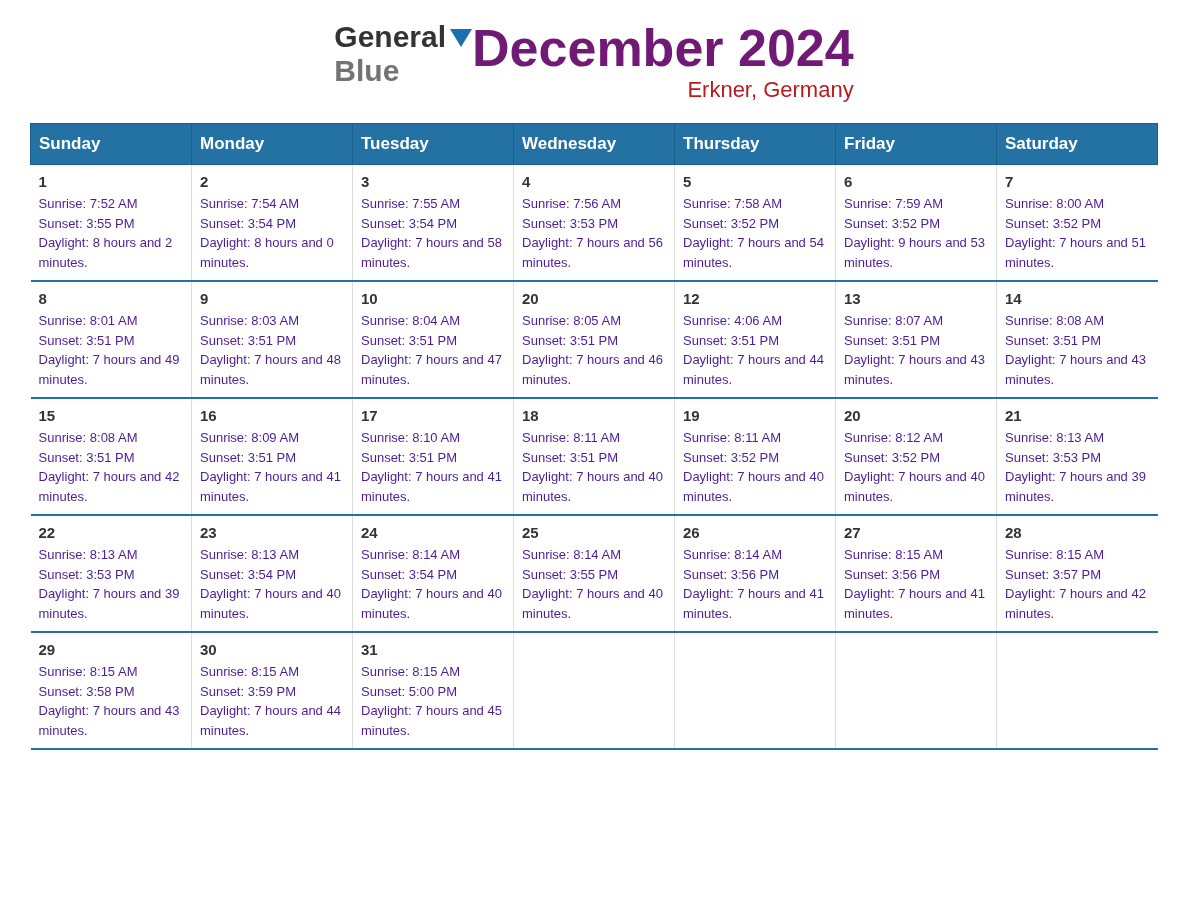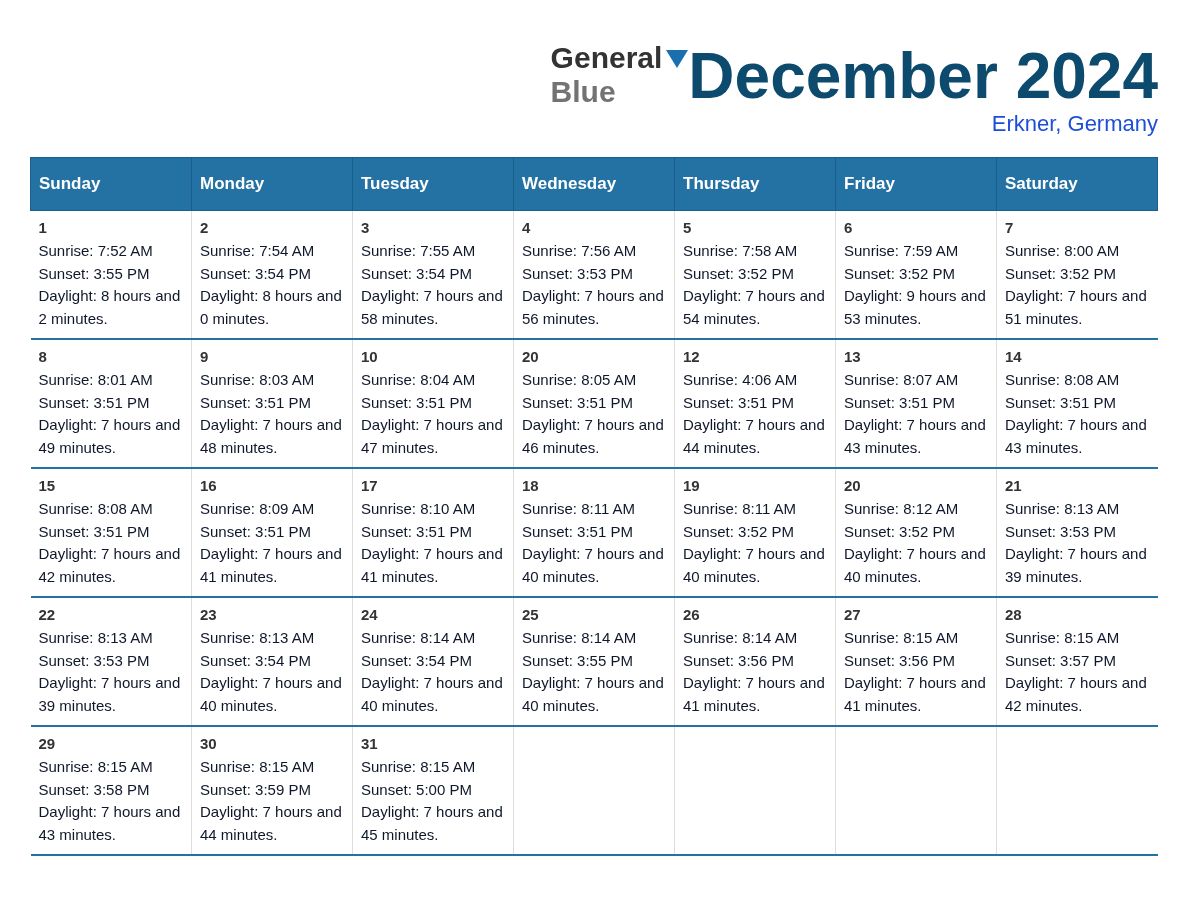--- a/index.html
+++ b/index.html
@@ -6,61 +6,60 @@
     body {
       font-family: Arial, Helvetica, sans-serif;
       background: #fff;
       color: #333;
       width: 1188px;
       min-height: 918px;
       padding: 20px 30px;
     }
     .header {
       display: flex;
-      justify-content: flex-end;
+      justify-content: center;
       align-items: flex-start;
       margin-bottom: 20px;
-      margin-top: 21px;
     }
     .logo {
       display: flex;
       flex-direction: column;
       align-items: flex-start;
     }
     .logo-line {
       display: flex;
       align-items: center;
     }
     .title-block {
       text-align: right;
     }
     .title-block h1 {
-      font-size: 64px;
+      font-size: 52px;
       font-weight: bold;
-      color: #0c4a6e;
+      color: #701a75;
       line-height: 1.1;
     }
     .title-block h2 {
       font-size: 22px;
       font-weight: normal;
-      color: #1d4ed8;
+      color: #b91c1c;
     }
     table {
       width: 100%;
       border-collapse: collapse;
       table-layout: fixed;
     }
     thead tr {
       background-color: #2471a3;
     }
     thead th {
       color: #fff;
       font-size: 17px;
       font-weight: bold;
-      padding: 16px 8px;
+      padding: 10px 8px;
       text-align: left;
       border: 1px solid #1a5e8a;
     }
     tbody tr {
       border-bottom: 2px solid #2471a3;
     }
     tbody td {
       vertical-align: top;
       padding: 8px 8px;
       font-size: 13.5px;
@@ -71,23 +70,23 @@
     tbody td:last-child {
       border-right: none;
     }
     .day-num {
       font-size: 15px;
       font-weight: bold;
       margin-bottom: 4px;
       display: block;
     }
     .day-info {
-      font-size: 15px;
+      font-size: 13px;
       line-height: 1.5;
-      color: #0f172a;
+      color: #4c1d95;
     }
   </style>
 </head>
 <body>
 
 <div class="header">
   <div class="logo">
     <div class="logo-line">
       <span style="font-size:30px;font-weight:bold;color:#333;">General</span>
       <span style="display:inline-block;margin-left:4px;margin-top:6px;">

